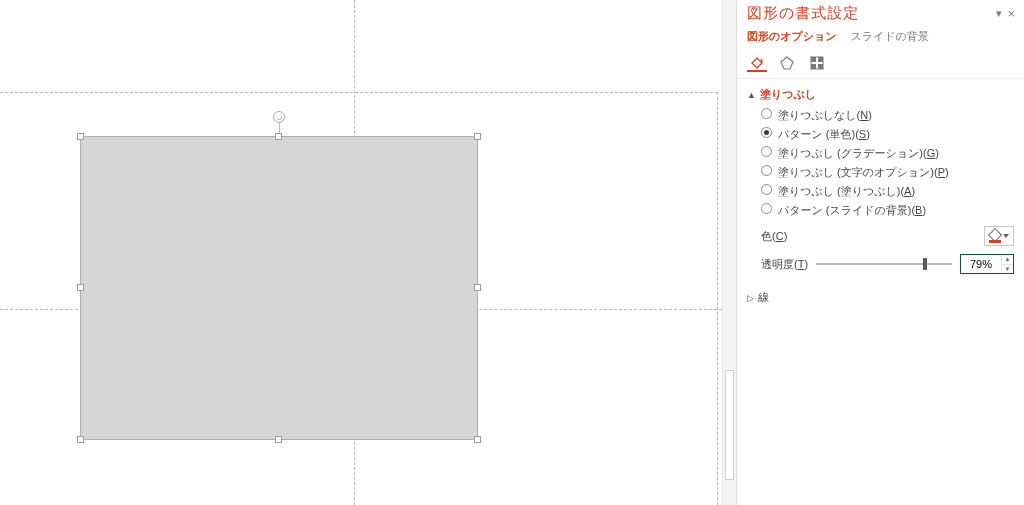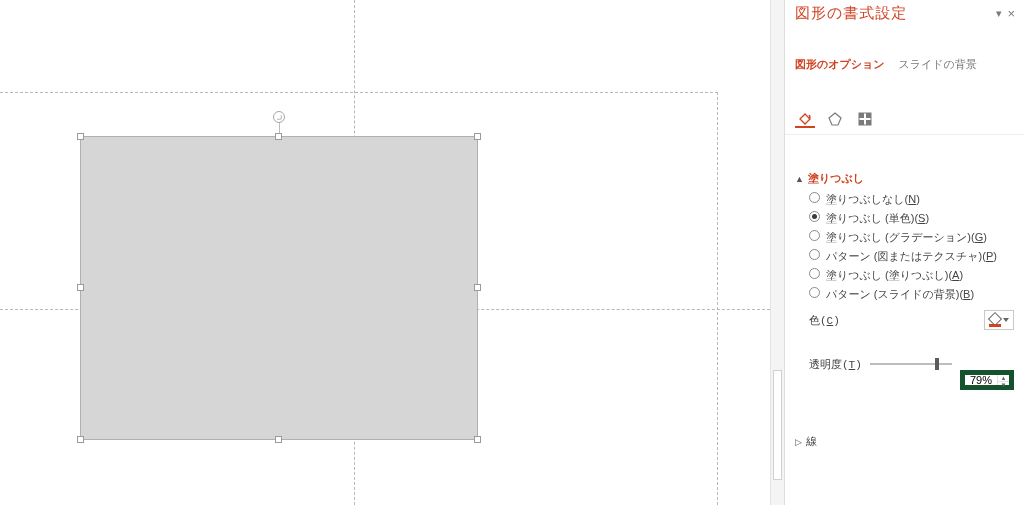--- a/index.html
+++ b/index.html
@@ -102,26 +102,25 @@
   .mini-scroll .thumb{
     position:absolute;
     left:2px; right:2px;
     top:370px; height:110px;
     background:#fff;
     border:1px solid #d0d0d0;
   }
 
   
   .pane {
-    width: 240px;
+    width: 288px;
     border-left: 1px solid #dedede;
     display: flex;
     flex-direction: column;
     background: #fff;
-    gap: 28px;
   }
   .pane-header {
     display: flex;
     align-items: center;
     padding: 4px 6px 0 10px;
   }
   .pane-title {
     color: #d04423;
     font-size: 15px;
     letter-spacing: 1px;
@@ -198,21 +197,21 @@
     content:""; width:5px; height:5px; border-radius:50%;
     background:#3b3b3b;
   }
   .ul { text-decoration: underline; }
 
   .row {
     display:flex; align-items:center;
     padding: 4px 0 4px 14px;
     gap: 8px;
   }
-  .row .lbl { color:#444;font-family:Liberation Mono, monospace; }
+  .row .lbl { color:#444; }
   .row .spacer { flex:1; }
 
   .color-btn {
     width: 30px; height: 20px;
     border: 1px solid #c9c9c9;
     background: #fff;
     display:flex; align-items:center; justify-content:center;
     gap:2px;
     cursor: default;
   }
@@ -245,24 +244,23 @@
     height:2px; background:#bdbdbd;
   }
   .slider .thumb{
     position:absolute; top:1px;
     width:4px; height:12px;
     background:#5b5b5b;
   }
 
   .spin {
     width: 54px; height: 20px;
-    border:5px solid #14532d;
+    border:1px solid #14532d;
     display:flex; align-items:stretch;
     background:#fff;
-    margin-top:32px;
   }
   .spin .val{
     flex:1; font-size:11px;
     display:flex; align-items:center; justify-content:center;
     border:none; outline:none; text-align:center;
     width: 100%;
     font-family: inherit;
   }
   .spin .btns{
     width:12px;
@@ -346,29 +344,29 @@
         <span>塗りつぶし</span>
       </div>
 
       <div class="radio-list">
         <div class="radio-row">
           <span class="radio"></span>
           <span><span>塗りつぶしなし(</span><span class="ul">N</span><span>)</span></span>
         </div>
         <div class="radio-row">
           <span class="radio checked"></span>
-          <span><span>塗りつぶし (単色)(</span><span class="ul">S</span><span>)</span></span>
+          <span><span>パターン (単色)(</span><span class="ul">S</span><span>)</span></span>
         </div>
         <div class="radio-row">
           <span class="radio"></span>
           <span><span>塗りつぶし (グラデーション)(</span><span class="ul">G</span><span>)</span></span>
         </div>
         <div class="radio-row">
           <span class="radio"></span>
-          <span><span>パターン (図またはテクスチャ)(</span><span class="ul">P</span><span>)</span></span>
+          <span><span>塗りつぶし (文字のオプション)(</span><span class="ul">P</span><span>)</span></span>
         </div>
         <div class="radio-row">
           <span class="radio"></span>
           <span><span>塗りつぶし (塗りつぶし)(</span><span class="ul">A</span><span>)</span></span>
         </div>
         <div class="radio-row">
           <span class="radio"></span>
           <span><span>パターン (スライドの背景)(</span><span class="ul">B</span><span>)</span></span>
         </div>
       </div>

